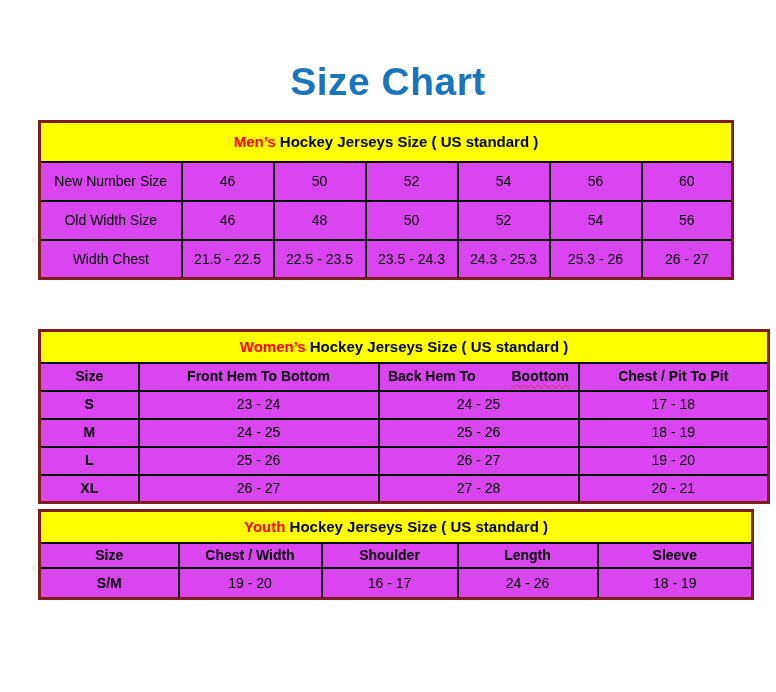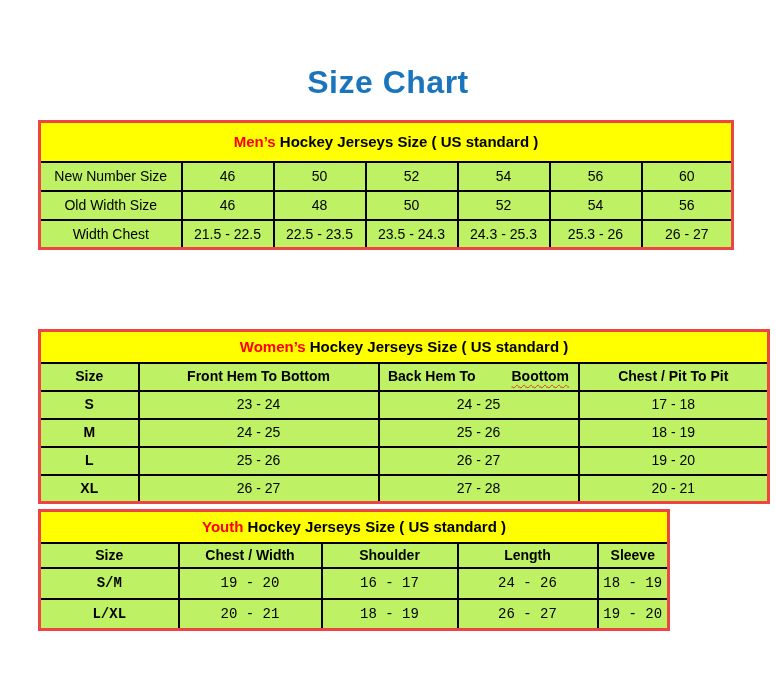--- a/index.html
+++ b/index.html
@@ -16,37 +16,37 @@
     color: #000000;
     overflow: hidden;
   }
   .page-title {
     position: absolute;
     top: 64px;
     left: 0;
     width: 776px;
     margin: 0;
     text-align: center;
-    font-size: 32px;
+    font-size: 39px;
     line-height: 36px;
     font-weight: bold;
     color: #1B75BC;
     letter-spacing: 0.5px;
   }
   table.size-table {
     position: absolute;
     left: 38px;
     border-collapse: collapse;
     table-layout: fixed;
-    border: 3px solid #ef4444;
-    background: #bef264;
+    border: 3px solid #7f1d1d;
+    background: #d946ef;
   }
   #men-table   { top: 120px; width: 696px; }
   #women-table { top: 329px; width: 732px; }
-  #youth-table { top: 509px; width: 632px; }
+  #youth-table { top: 509px; width: 716px; }
 
   .size-table th, .size-table td {
     border: 2px solid #000000;
     text-align: center;
     vertical-align: middle;
     padding: 0 2px;
     font-size: 14px;
     line-height: 1.15;
     color: #000000;
     overflow: hidden;
@@ -58,23 +58,23 @@
     font-weight: bold;
   }
   #men-table .banner-row   { height: 40px; }
   #women-table .banner-row { height: 32px; margin-top: 37px; }
   #youth-table .banner-row { height: 32px; }
 
   #men-table .header-row   { height: 26px; }
   #women-table .header-row { height: 28px; }
   #youth-table .header-row { height: 25px; }
 
-  #men-table tbody tr   { height: 29px; }
+  #men-table tbody tr   { height: 39px; }
   #women-table tbody tr { height: 28px; }
-  #youth-table tbody tr { height: 31px; font-family: Liberation Mono, monospace; }
+  #youth-table tbody tr { height: 31px; }
 
   .header-row th { font-weight: bold; }
   #women-table tbody td:first-child,
   #youth-table tbody td:first-child { font-weight: bold; }
 
   .banner-highlight { color: #FF0000; }
 
   .squiggle {
     text-decoration-line: underline;
     text-decoration-style: wavy;
@@ -204,23 +204,16 @@
         </tr>
     </thead>
     <tbody>
         <tr>
           <td>S/M</td>
           <td>19 - 20</td>
           <td>16 - 17</td>
           <td>24 - 26</td>
           <td>18 - 19</td>
         </tr>
-        <tr>
-          <td>L/XL</td>
-          <td>20 - 21</td>
-          <td>18 - 19</td>
-          <td>26 - 27</td>
-          <td>19 - 20</td>
-        </tr>
       </tbody>
   </table>
 
 </div>
 
 </body></html>

